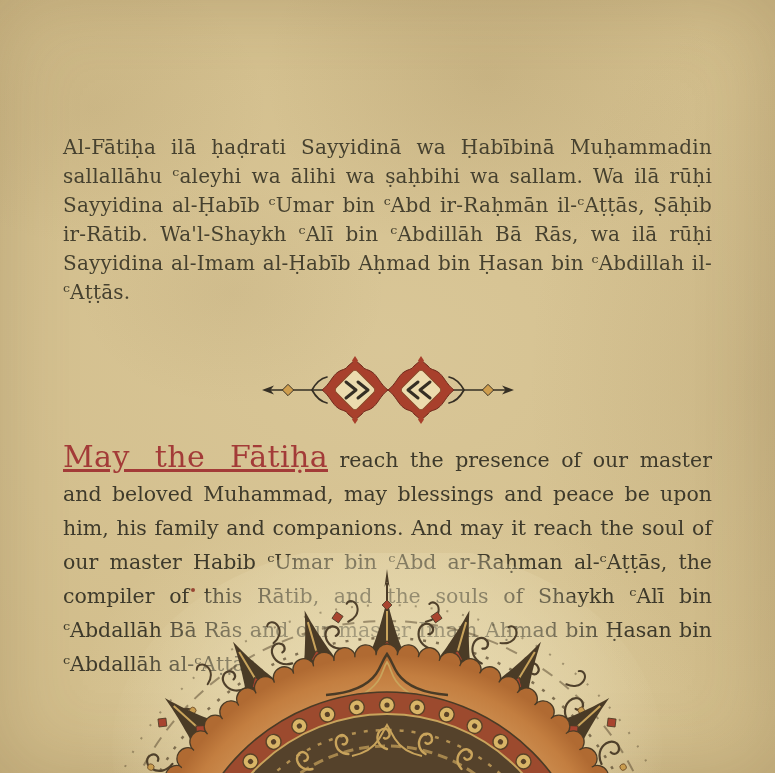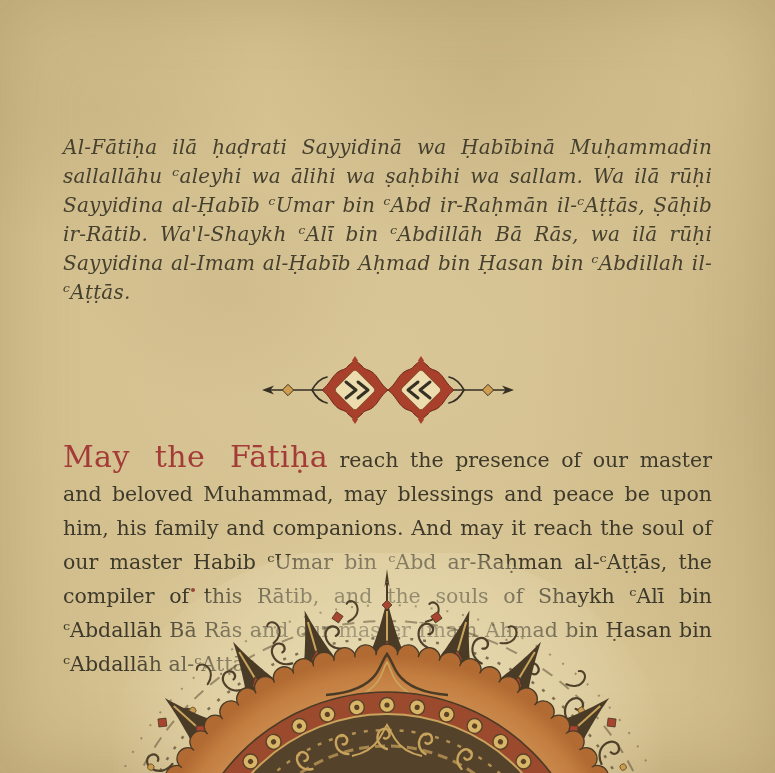--- a/index.html
+++ b/index.html
@@ -14,39 +14,39 @@
       radial-gradient(ellipse 250px 200px at 12% 14%, rgba(125,98,55,.10), transparent 70%),
       radial-gradient(ellipse 220px 160px at 30% 38%, rgba(125,98,55,.08), transparent 70%),
       radial-gradient(ellipse 420px 300px at 50% 92%, rgba(244,234,196,.45), transparent 75%),
       radial-gradient(ellipse 300px 500px at 97% 50%, rgba(125,98,55,.10), transparent 75%),
       radial-gradient(ellipse 900px 700px at 50% 45%, rgba(248,238,205,.22), transparent 80%),
       #d0bb88;
     box-shadow: inset 0 0 80px rgba(100,75,35,.22);
   }
   p.translit{
     margin:133px 63px 0 63px;
-    font-style:italic;
     font-size:20px;line-height:29px;
     letter-spacing:.2px;
     color:#46412f;
     text-align:justify;
   }
   .divider{margin-top:47px;text-align:center;}
   .divider svg{display:inline-block;vertical-align:top;}
   p.translation{
     margin:16px 63px 0 63px;
     font-size:20.5px;line-height:34px;
     color:#3e3a2b;
     text-align:justify;
   }
   p.translation .lead{
     font-size:30px;line-height:30px;
     color:#a33b38;
     word-spacing:10px;
     letter-spacing:.4px;
+    text-decoration:underline;
   }
   .mandala{position:absolute;left:0;bottom:0;width:775px;height:220px;}
 </style>
 </head>
 <body>
 
 <div class="page">
 
   <p class="translit">Al-Fātiḥa ilā ḥaḍrati Sayyidinā wa Ḥabībinā Muḥammadin sallallāhu ᶜaleyhi wa ālihi wa ṣaḥbihi wa sallam. Wa ilā rūḥi Sayyidina al-Ḥabīb ᶜUmar bin ᶜAbd ir-Raḥmān il-ᶜAṭṭās, Ṣāḥib ir-Rātib. Wa'l-Shaykh ᶜAlī bin ᶜAbdillāh Bā Rās, wa ilā rūḥi Sayyidina al-Imam al-Ḥabīb Aḥmad bin Ḥasan bin ᶜAbdillah il-ᶜAṭṭās.</p>
 

